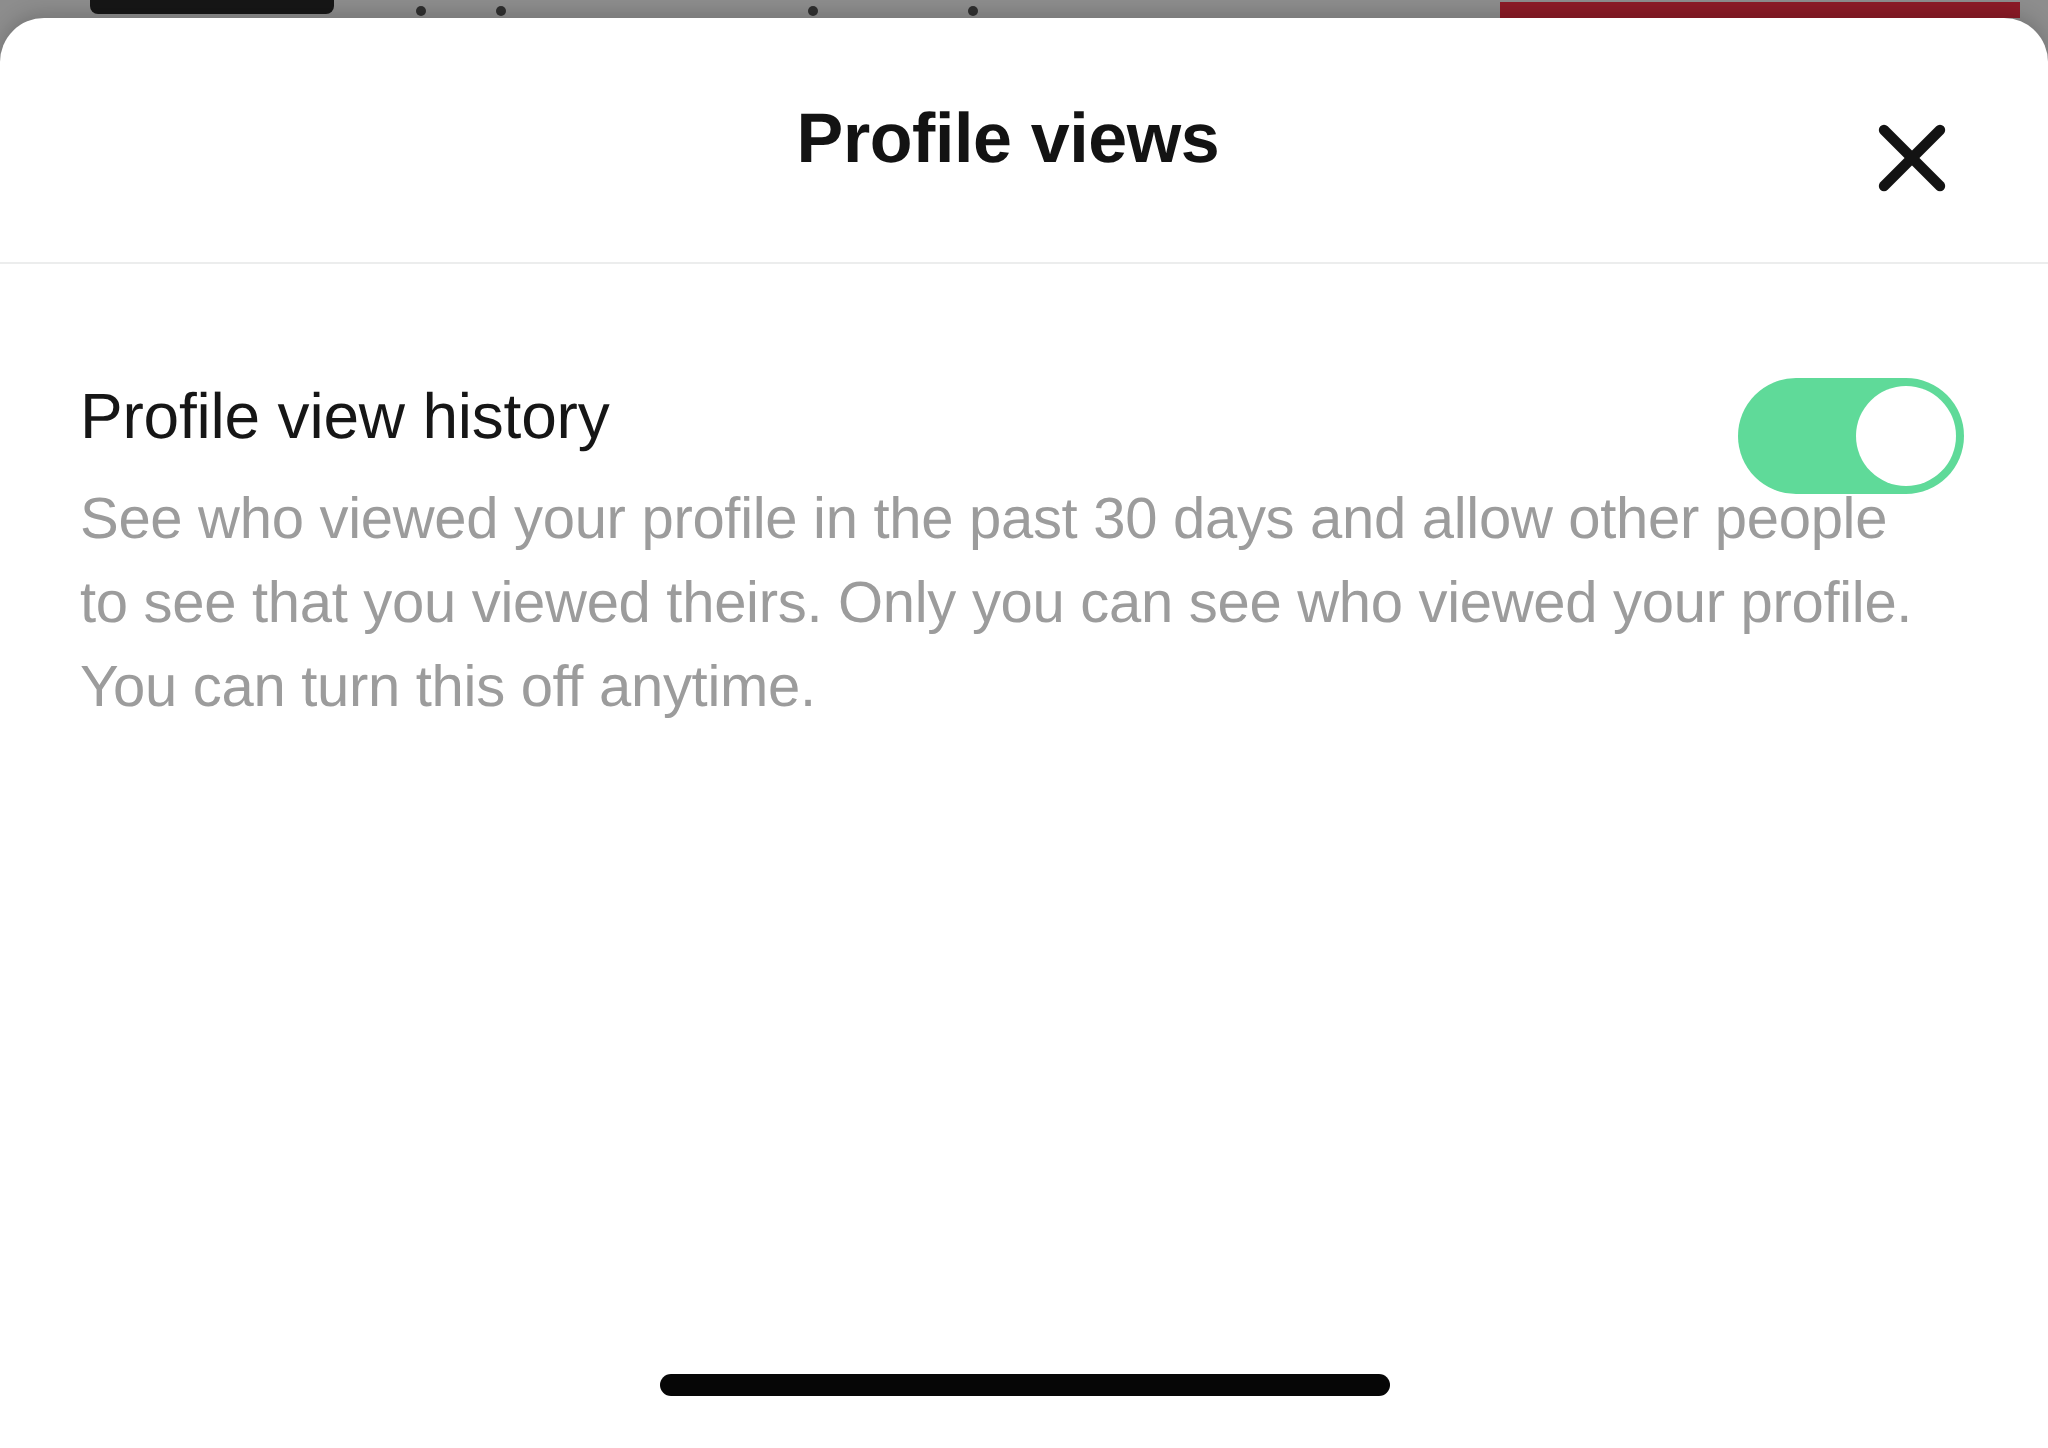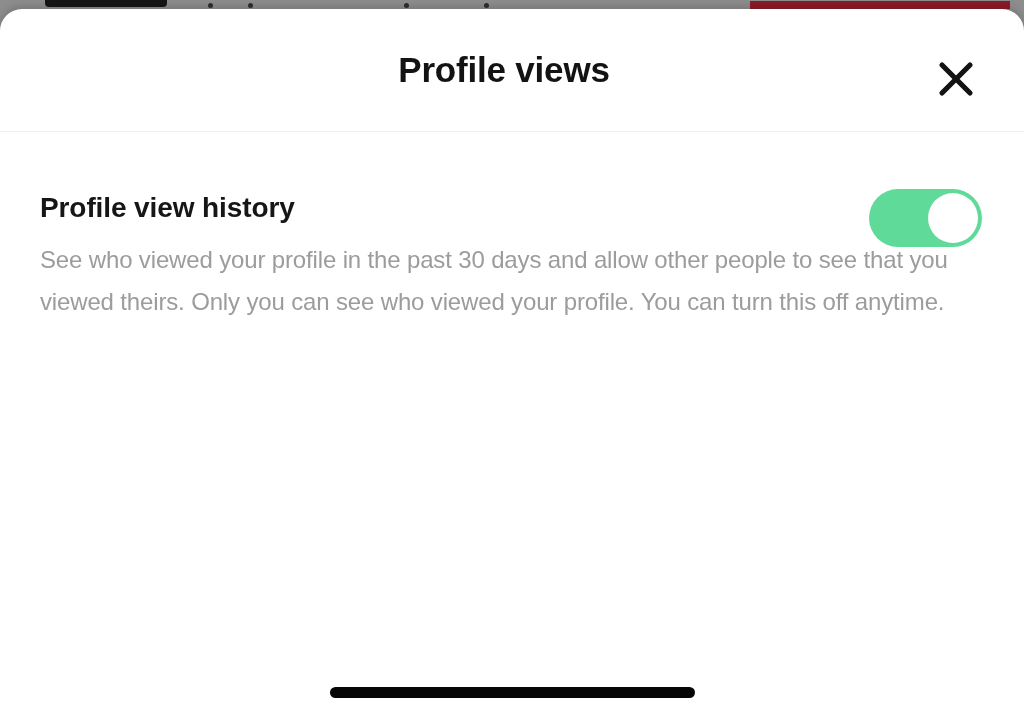--- a/index.html
+++ b/index.html
@@ -107,22 +107,22 @@
     padding: 0 40px;
   }
   #setting-row {
     position: relative;
     display: flex;
     align-items: flex-start;
     justify-content: space-between;
     padding-top: 56px;
   }
   #setting-title {
-    font-size: 28px;
-    font-weight: bold;
+    font-size: 32px;
+    font-weight: normal;
     color: #161616;
     line-height: 40px;
     letter-spacing: -0.1px;
   }
 
   
   #history-toggle {
     position: absolute;
     right: 2px;
     top: 57px;
@@ -140,21 +140,21 @@
     width: 50px;
     height: 50px;
     border-radius: 50%;
     background: #ffffff;
   }
 
   
   #setting-description {
     margin-top: 11px;
     width: 925px;
-    font-size: 24px;
+    font-size: 29px;
     line-height: 42px;
     color: #9c9c9c;
     letter-spacing: -0.15px;
   }
 
   
   #home-indicator {
     position: absolute;
     left: 330px;
     bottom: 26px;

